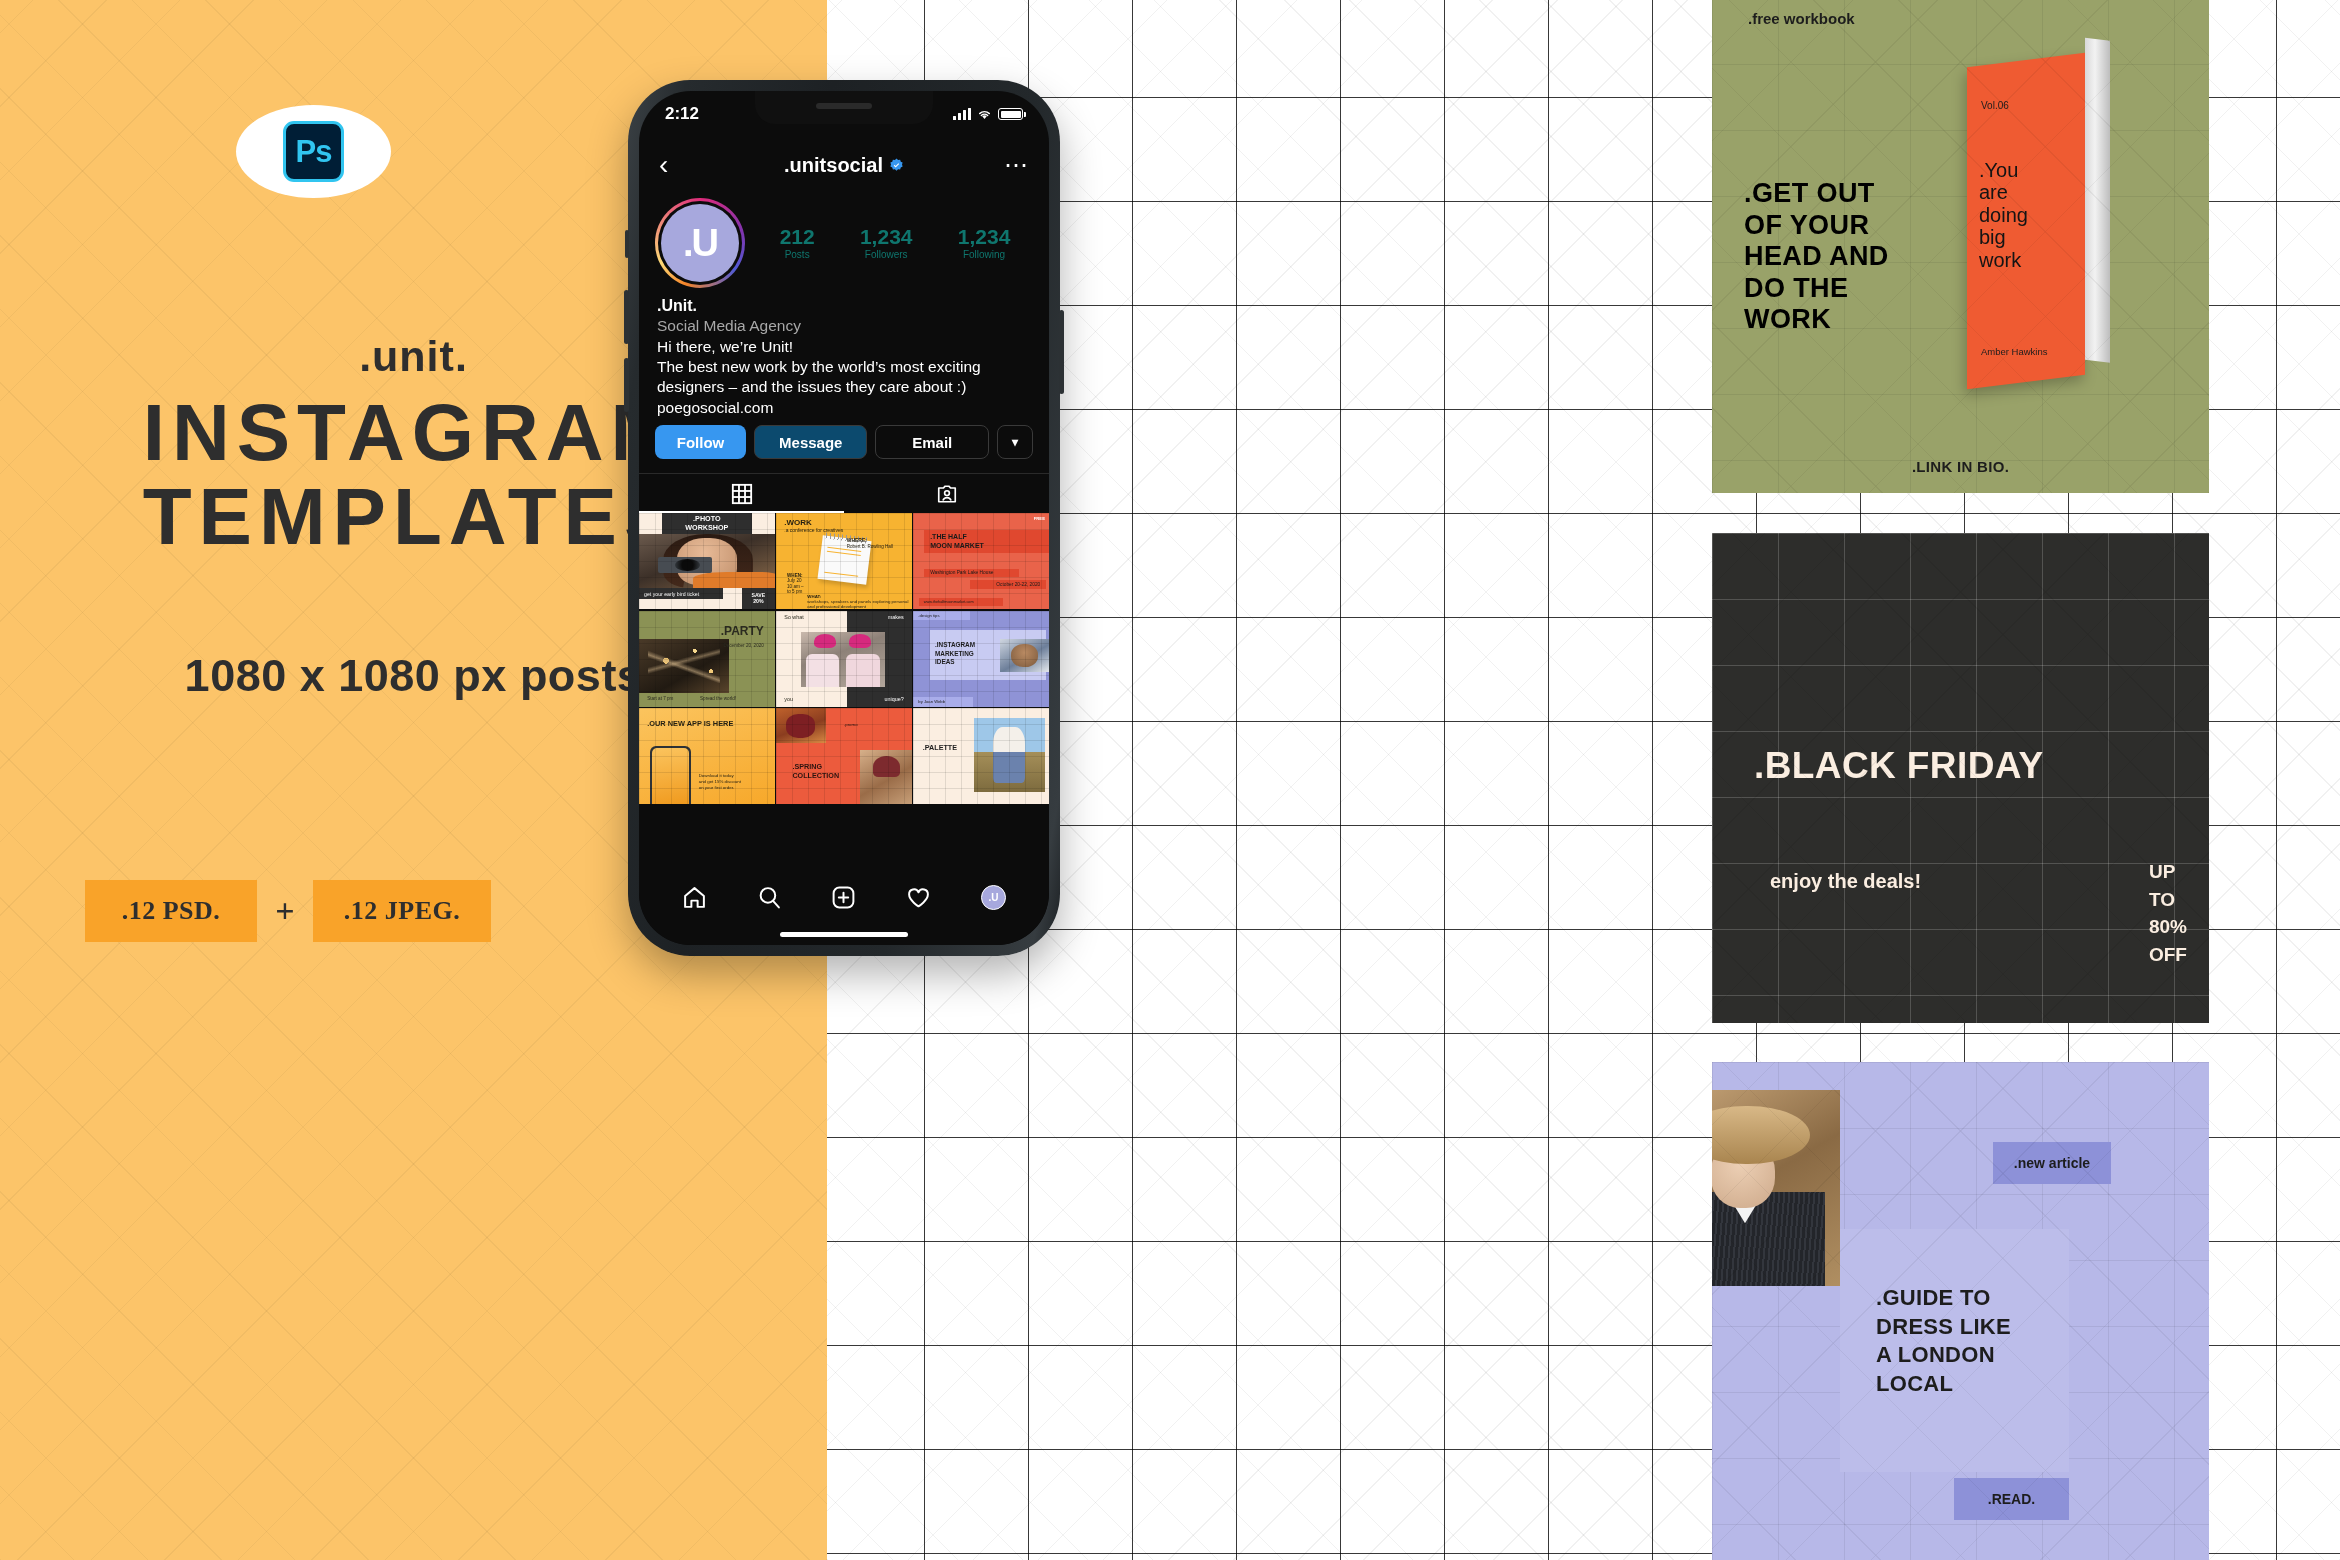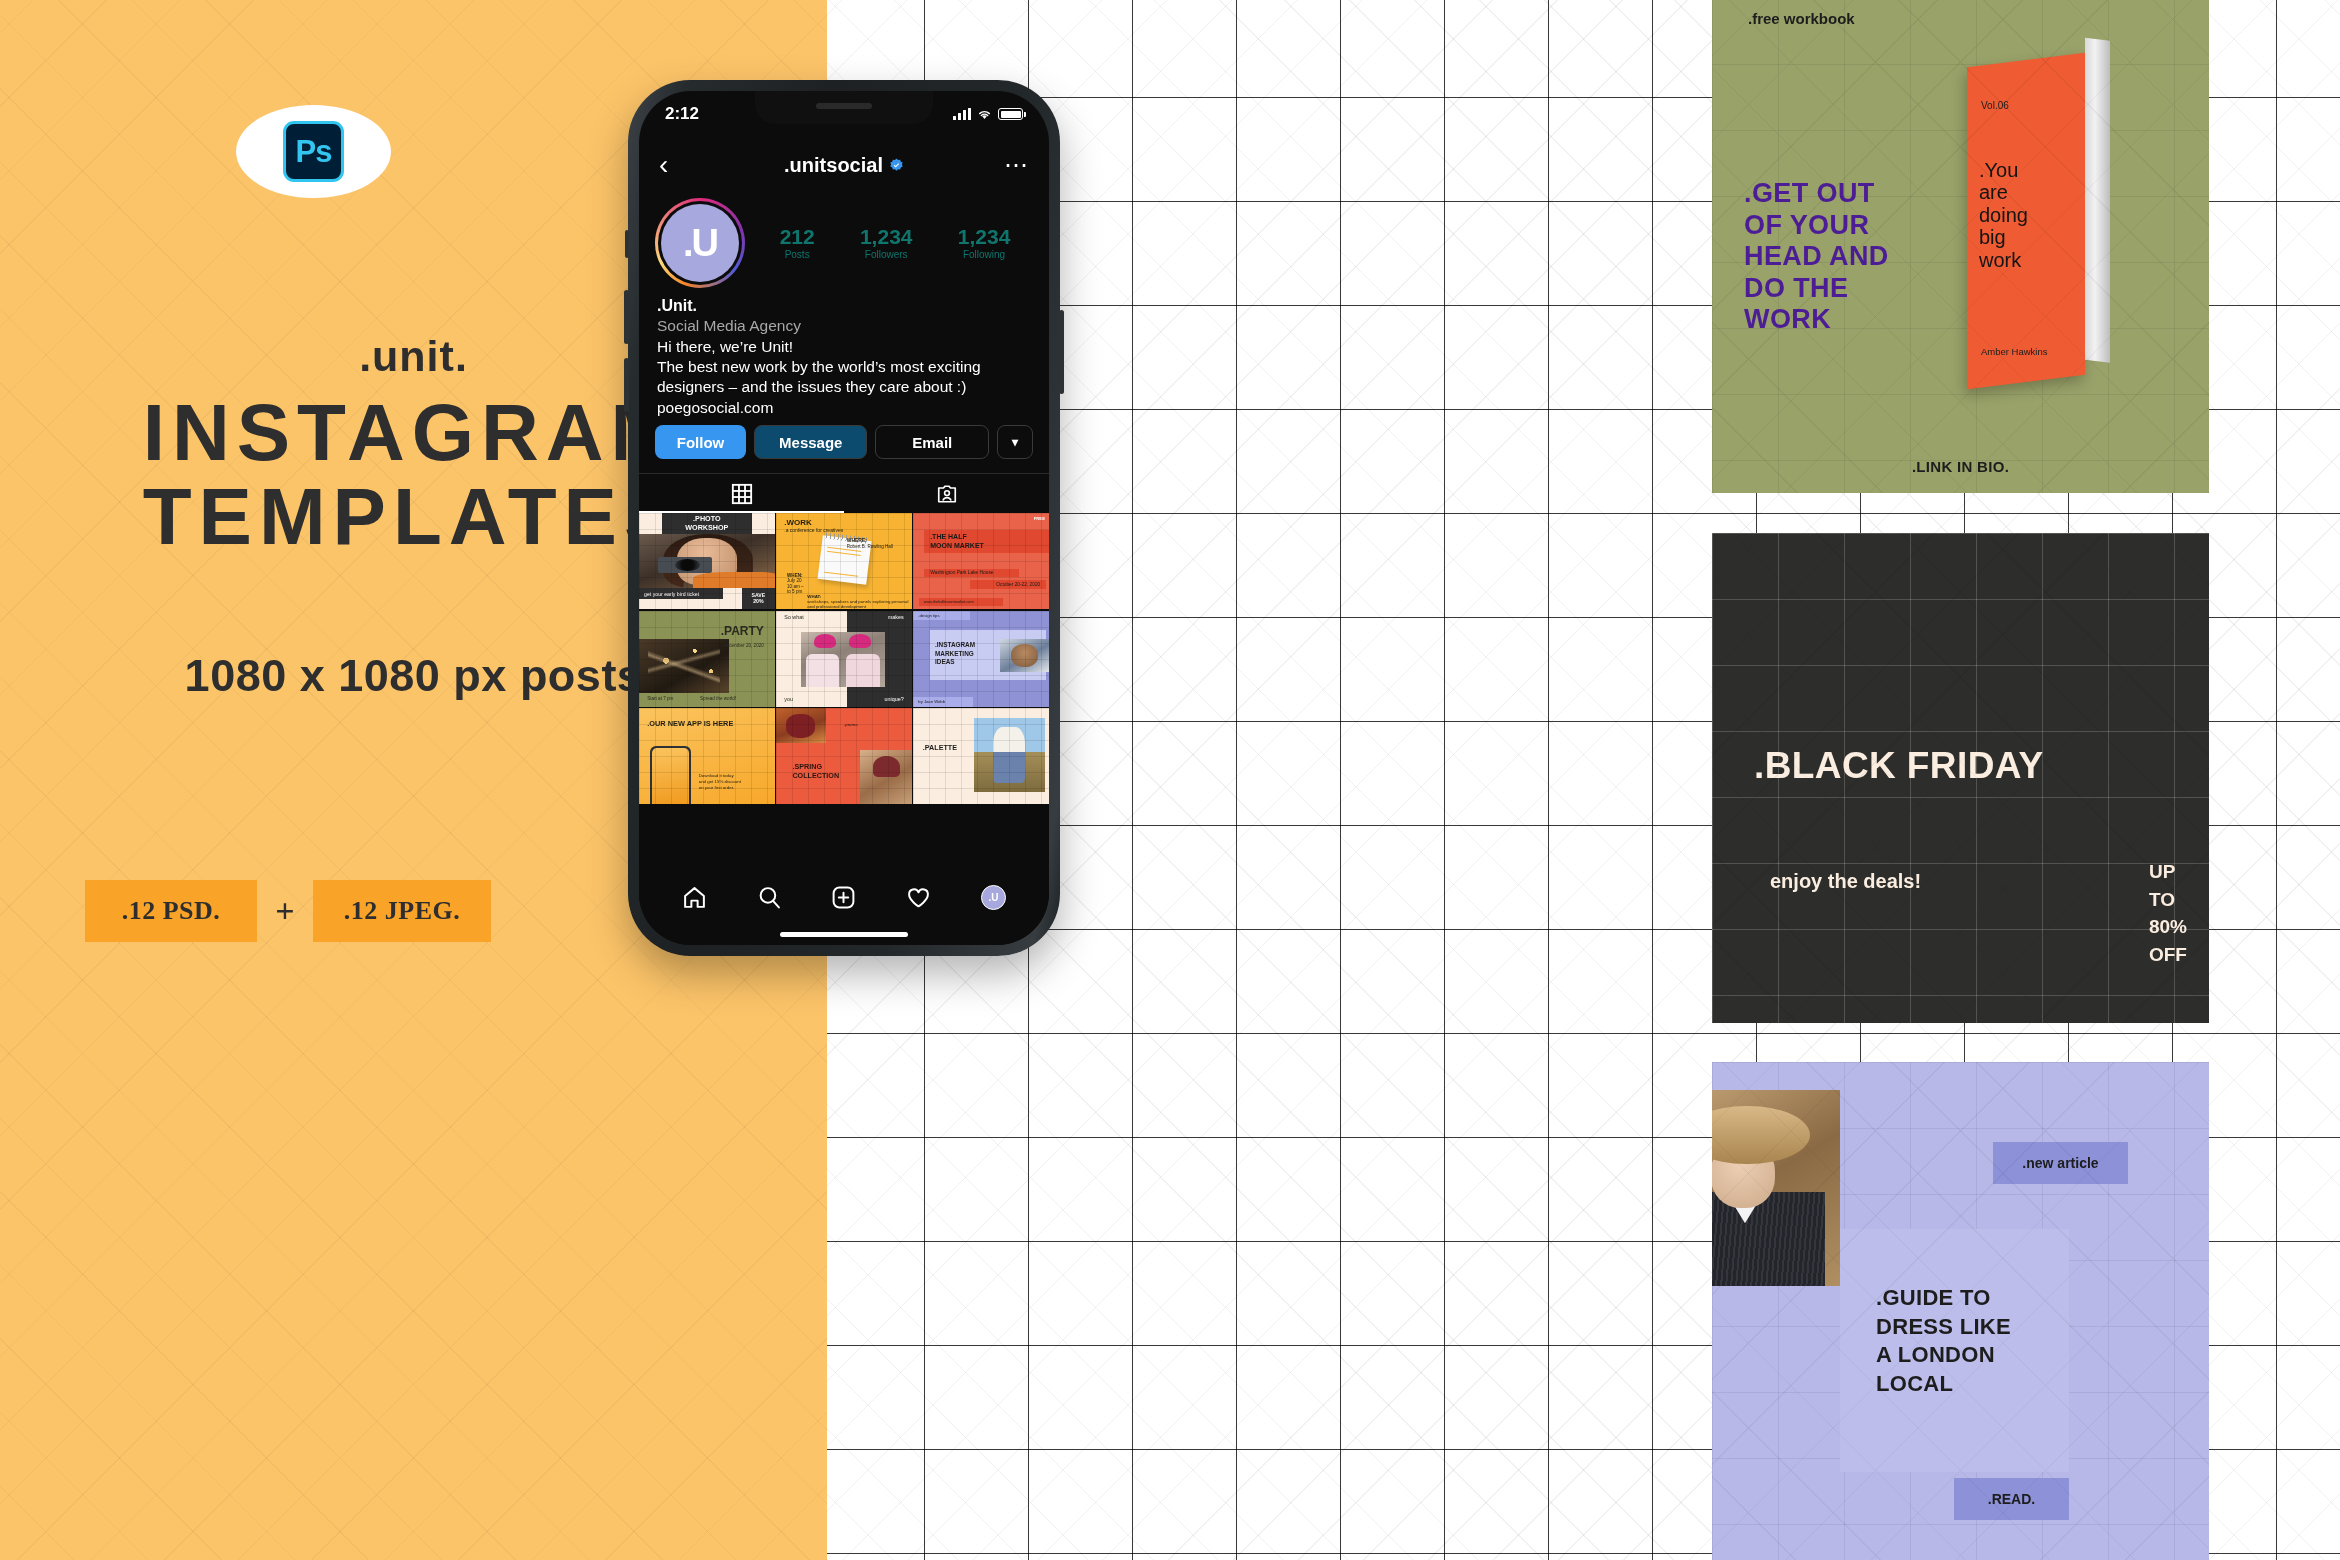--- a/index.html
+++ b/index.html
@@ -333,21 +333,21 @@
     background-size:66px 66px;}
   .card .gld{position:absolute;inset:0;pointer-events:none;
     background-image:
       linear-gradient(to right, rgba(0,0,0,.07) 1px, transparent 1px),
       linear-gradient(to bottom, rgba(0,0,0,.07) 1px, transparent 1px);
     background-size:66px 66px;}
 
   
   #card-workbook{left:1712px;top:-2px;width:497px;height:495px;background:#99a269;}
   #wb-tag{position:absolute;left:36px;top:12px;font-size:15px;font-weight:bold;color:#1d1d1d;}
-  #wb-head{position:absolute;left:32px;top:180px;font-size:27px;font-weight:bold;color:#4c1d95;line-height:1.17;letter-spacing:.4px;}
+  #wb-head{position:absolute;left:32px;top:180px;font-size:27px;font-weight:bold;color:#000000;line-height:1.17;letter-spacing:.4px;}
   #wb-link{position:absolute;left:0;right:0;bottom:18px;text-align:center;font-size:15px;font-weight:bold;color:#1d1d1d;letter-spacing:.3px;}
   #book{position:absolute;left:255px;top:62px;width:118px;height:322px;
     transform:skewY(-7deg);background:#ef5b32;box-shadow:-2px 6px 14px rgba(0,0,0,.25);}
   #book .spine{position:absolute;right:-25px;top:-12px;width:25px;height:100%;
     background:linear-gradient(90deg,#d9d9d9,#f2f2f2 40%,#bdbdbd);transform:skewY(14deg);}
   #book .vol{position:absolute;left:14px;top:36px;font-size:10px;color:#1d1d1d;transform:skewY(7deg);}
   #book .ttl{position:absolute;left:12px;top:96px;font-size:20px;color:#141414;line-height:1.12;transform:skewY(7deg);}
   #book .aut{position:absolute;left:14px;bottom:26px;font-size:9.5px;color:#1d1d1d;transform:skewY(7deg);}
 
   
@@ -361,21 +361,21 @@
   #ld-photo{position:absolute;left:-62px;top:28px;width:190px;height:196px;
     background:linear-gradient(150deg,#caa87c,#8a6a44 50%,#b08f62);}
   #ld-photo .hat{position:absolute;left:18%;top:8%;width:66%;height:30%;border-radius:50%;
     background:linear-gradient(180deg,#d8b887,#a9854f);}
   #ld-photo .face{position:absolute;left:32%;top:26%;width:34%;height:34%;border-radius:45%;
     background:radial-gradient(circle at 45% 35%,#eccfb4,#cda98a);}
   #ld-photo .body{position:absolute;left:8%;bottom:0;width:84%;height:48%;
     background:repeating-linear-gradient(95deg,#23252a 0 3px,#33363d 3px 5px);}
   #ld-photo .collar{position:absolute;left:40%;bottom:32%;width:20%;height:16%;background:#f3f3f3;
     clip-path:polygon(0 0,100% 0,50% 100%);}
-  #ld-new{position:absolute;left:281px;top:80px;width:135px;height:42px;background:#8d91d8;
+  #ld-new{position:absolute;left:281px;top:80px;width:118px;height:42px;background:#8d91d8;
     display:flex;align-items:center;justify-content:center;font-size:14px;font-weight:bold;color:#1d1d1d;}
   #ld-panel{position:absolute;left:128px;top:167px;width:229px;height:243px;background:#bcbdea;}
   #ld-title{position:absolute;left:164px;top:222px;font-size:22px;font-weight:bold;color:#1d1d1d;line-height:1.30;letter-spacing:.3px;}
   #ld-read{position:absolute;left:242px;bottom:42px;width:115px;height:42px;background:#8d91d8;
     display:flex;align-items:center;justify-content:center;font-size:14px;font-weight:bold;color:#1d1d1d;}
 
   .wm-tile{position:absolute;inset:0;pointer-events:none;opacity:.10;
     background-image:
       repeating-linear-gradient(45deg, rgba(0,0,0,.5) 0 1px, transparent 1px 60px),
       repeating-linear-gradient(-45deg, rgba(0,0,0,.5) 0 1px, transparent 1px 60px);}

